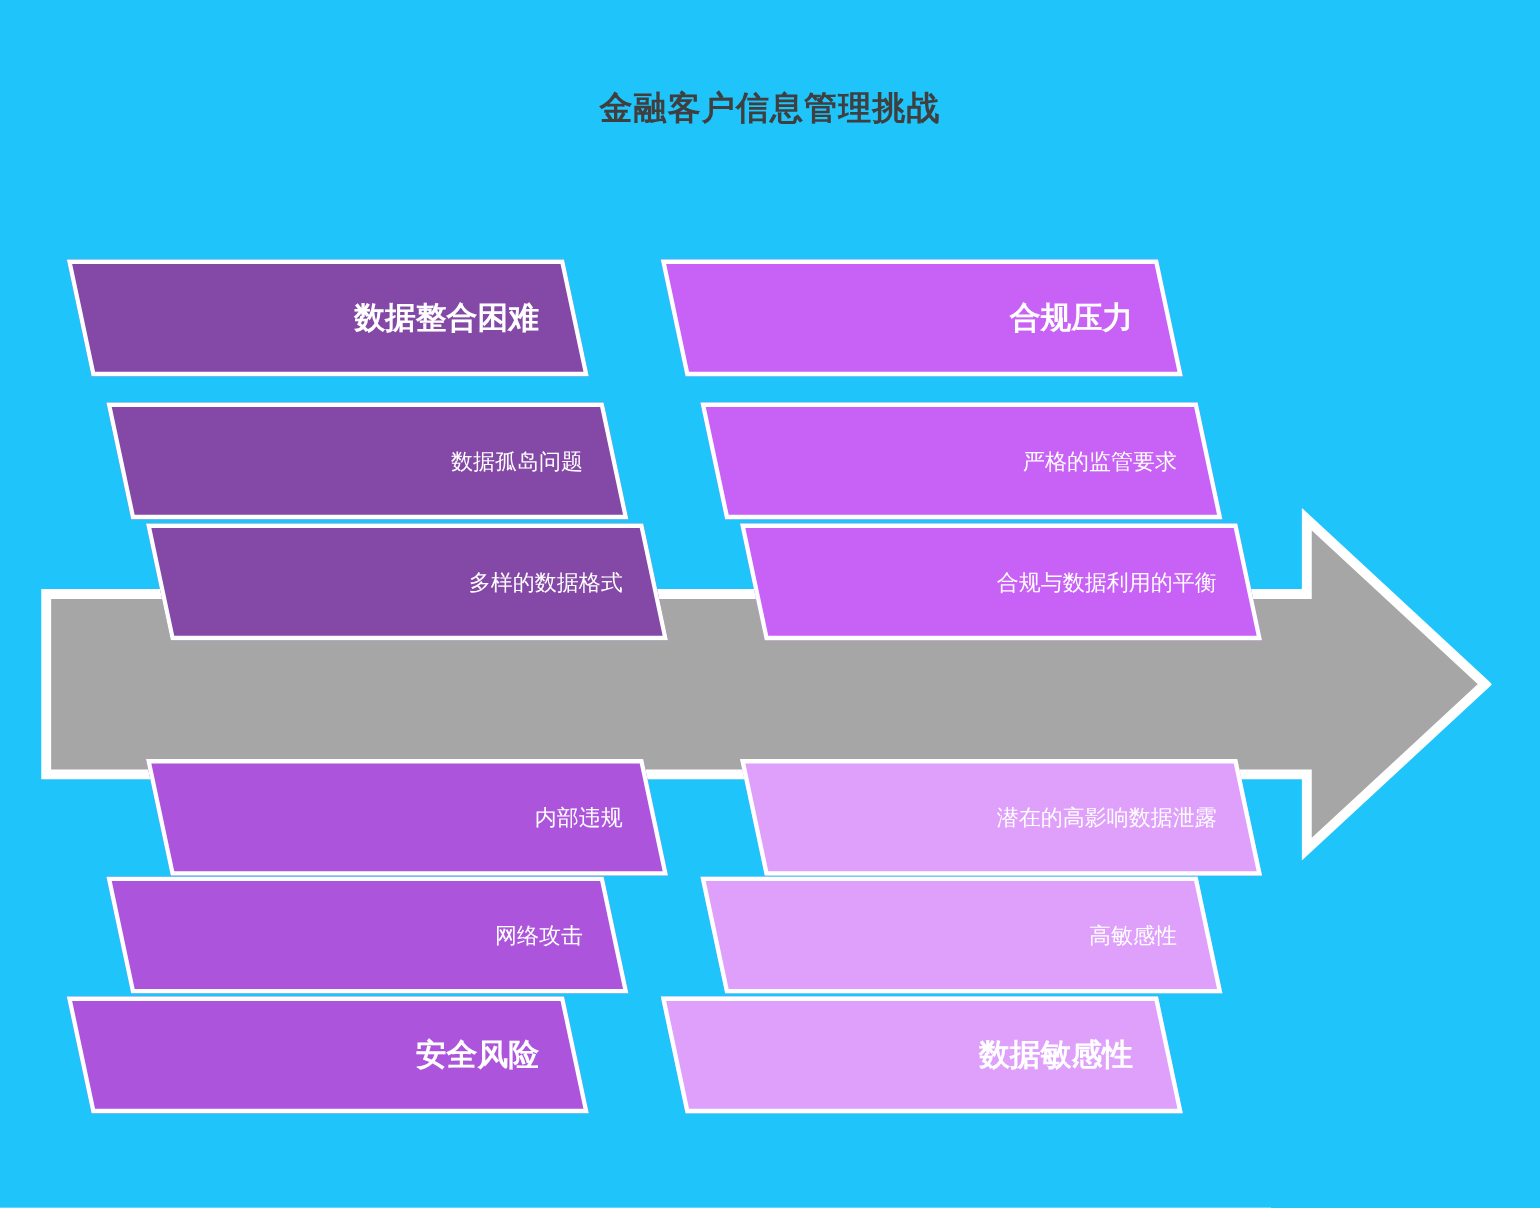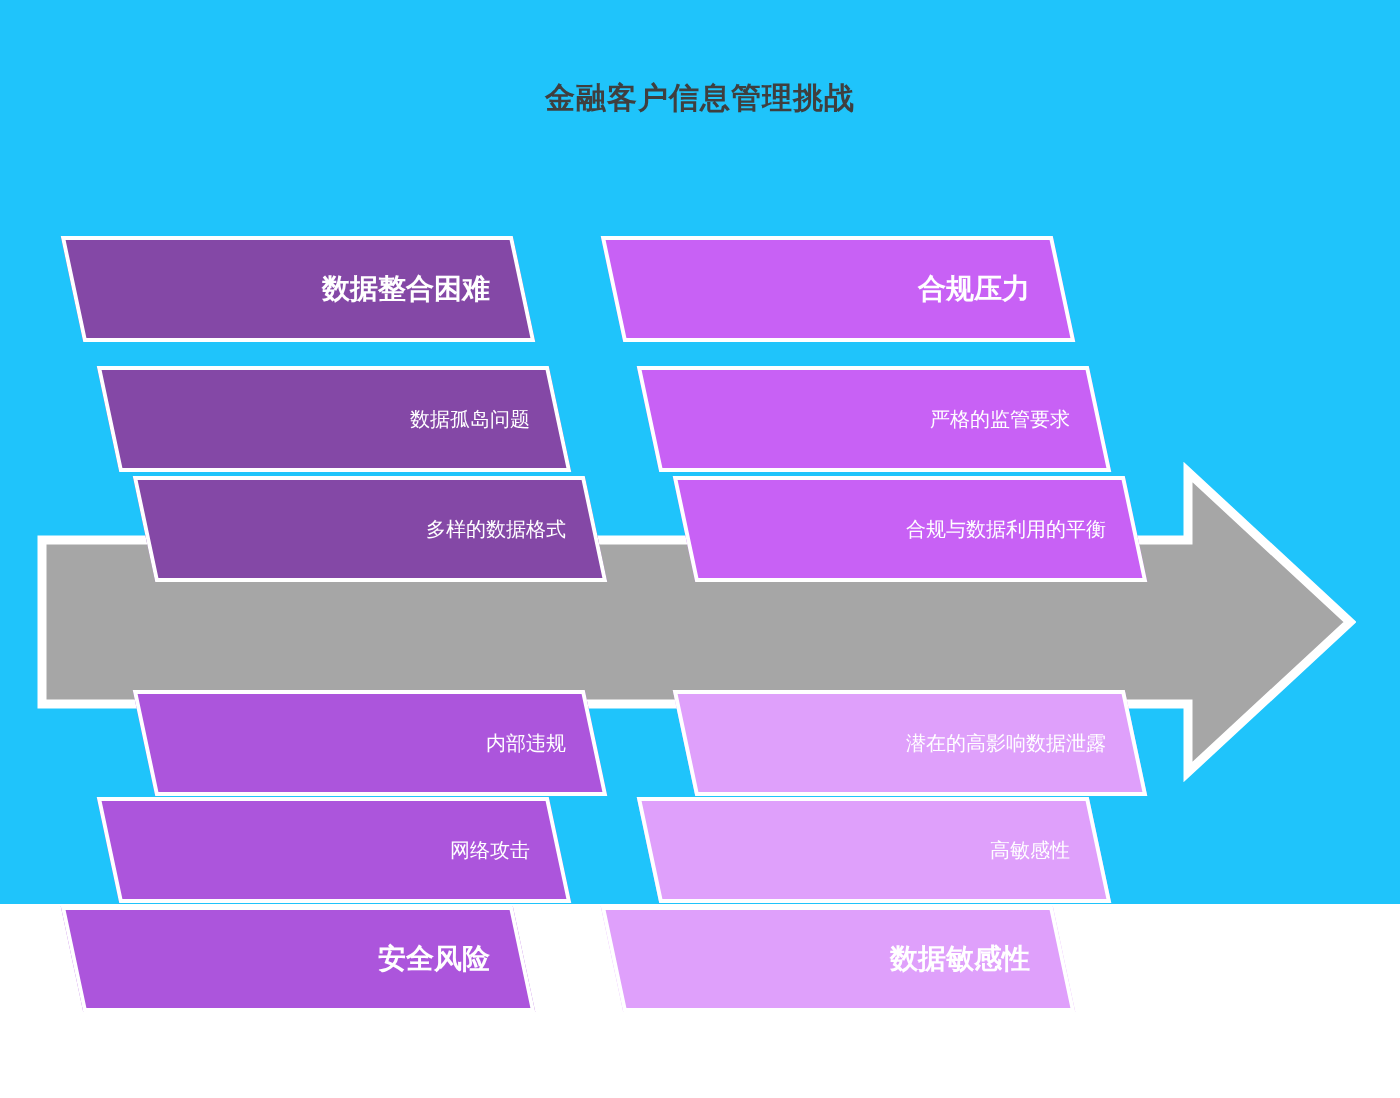--- a/index.html
+++ b/index.html
@@ -4,21 +4,21 @@
 <title>金融客户信息管理挑战</title>
 <style>
   * { margin:0; padding:0; box-sizing:border-box; }
   html, body {
     width:1400px; height:1098px;
     overflow:hidden;
     font-family:"Liberation Sans","DejaVu Sans",sans-serif;
   }
   #canvas {
     position:relative;
-    width:1400px; height:904px;
+    width:1400px; height:1098px;
     background:#1fc4fb;
   }
 
   
   #page-title {
     position:absolute;
     left:0; top:78px;
     width:1400px;
     text-align:center;
     font-size:30px;

